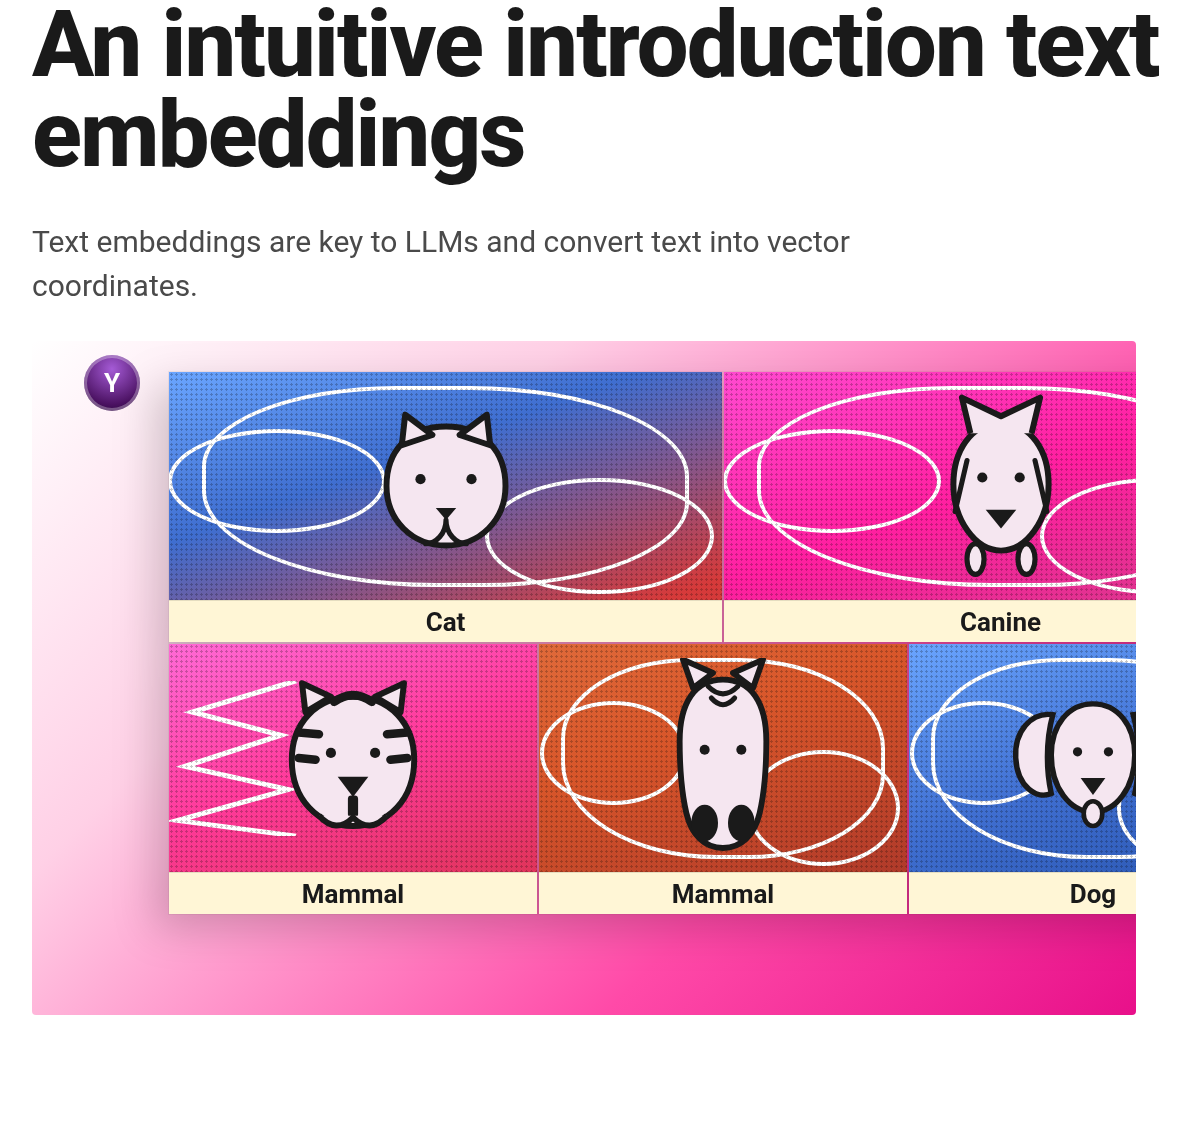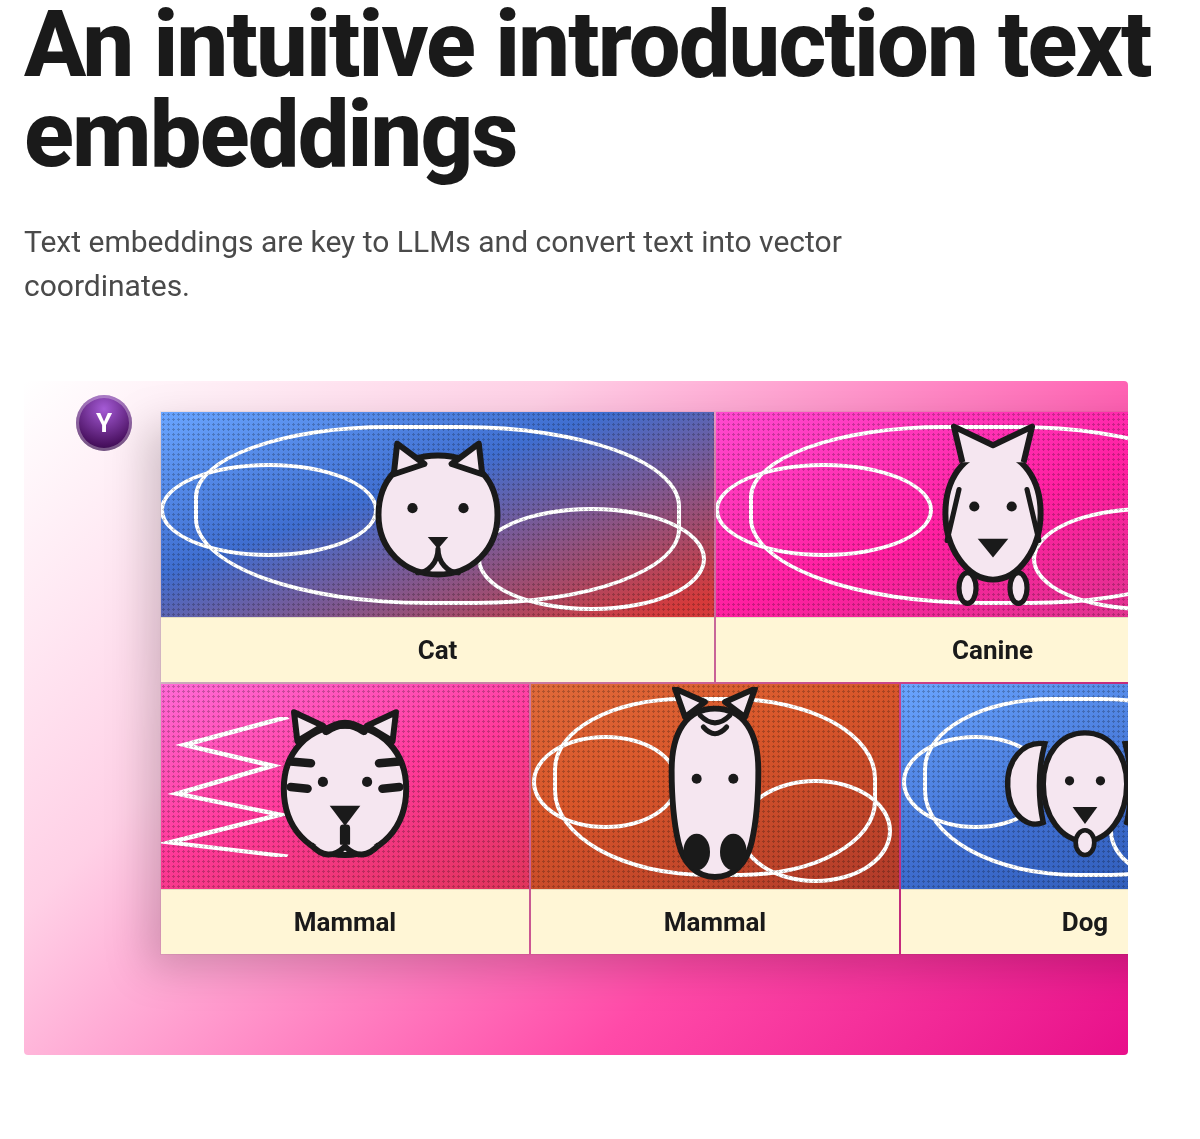--- a/index.html
+++ b/index.html
@@ -7,24 +7,24 @@
     --sub:#4a4a4a;
     --badge:#4b1262;
     --accent-pink:#ff2d88;
     --accent-blue:#4a7bd6;
     --accent-red:#e24a3a;
     --accent-orange:#d67a3a;
     --label-bg:#fff6d6;
   }
   *{box-sizing:border-box;}
   html,body{margin:0;padding:0;background:#fff;font-family:-apple-system,BlinkMacSystemFont,"Segoe UI",Roboto,Helvetica,Arial,sans-serif;}
-  .page{position:relative;width:1200px;height:1139px;overflow:hidden;background:#fff;padding:0 24px;}
+  .page{position:relative;width:1200px;height:1139px;overflow:hidden;background:#fff;padding:0 32px;}
 
   .title{font-size:92px;font-weight:800;line-height:0.98;letter-spacing:-0.02em;color:var(--ink);margin:0 0 40px 0;padding-top:0;}
-  .subtitle{font-size:30px;color:var(--sub);line-height:1.45;margin:0 0 74px 0;max-width:980px;font-weight:400;}
+  .subtitle{font-size:30px;color:var(--sub);line-height:1.45;margin:0 0 34px 0;max-width:980px;font-weight:400;}
 
   .hero{
     position:relative;
     width:1104px;height:674px;
     border-radius:4px;
     overflow:hidden;
     margin-left:0;
     background:linear-gradient(135deg,#fff 0%,#ffd0e6 30%,#ff4aa8 70%,#e8108a 100%);
   }
 
@@ -50,21 +50,21 @@
     position:relative;
     overflow:hidden;
     display:flex;flex-direction:column;
     border:1px solid rgba(0,0,0,0.05);
   }
   .tile .canvas{
     flex:1;position:relative;
     display:flex;align-items:center;justify-content:center;
   }
   .tile .label{
-    height:65px;background:var(--label-bg);
+    height:42px;background:var(--label-bg);
     display:flex;align-items:center;justify-content:center;
     font-size:26px;font-weight:700;color:var(--ink);
     border-top:1px solid rgba(0,0,0,0.1);
   }
 
   
   .tile .canvas::after{
     content:"";position:absolute;inset:0;
     background-image:radial-gradient(rgba(0,0,0,0.22) 1px, transparent 1.4px);
     background-size:5px 5px;

